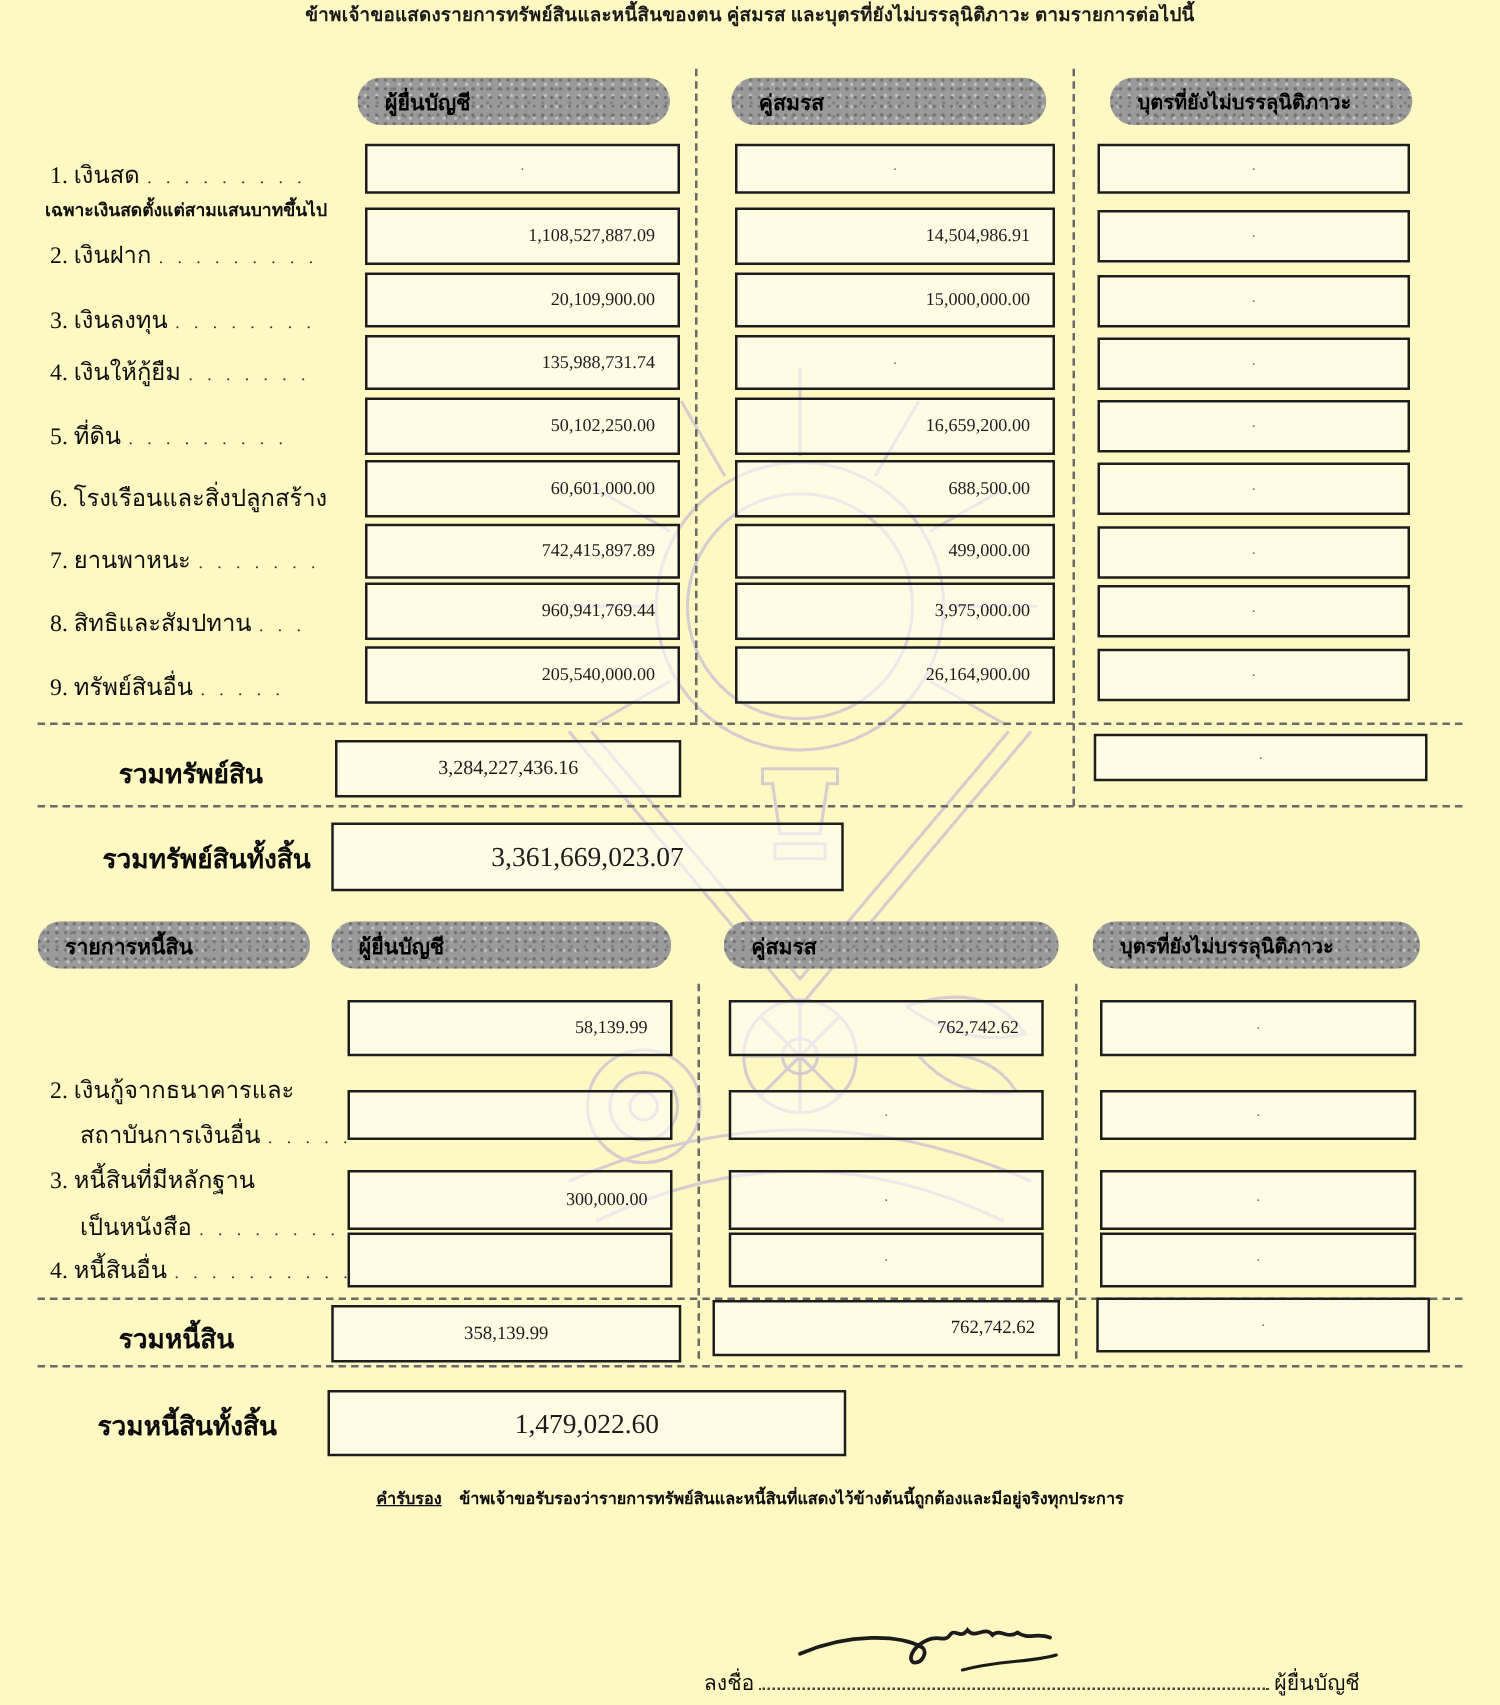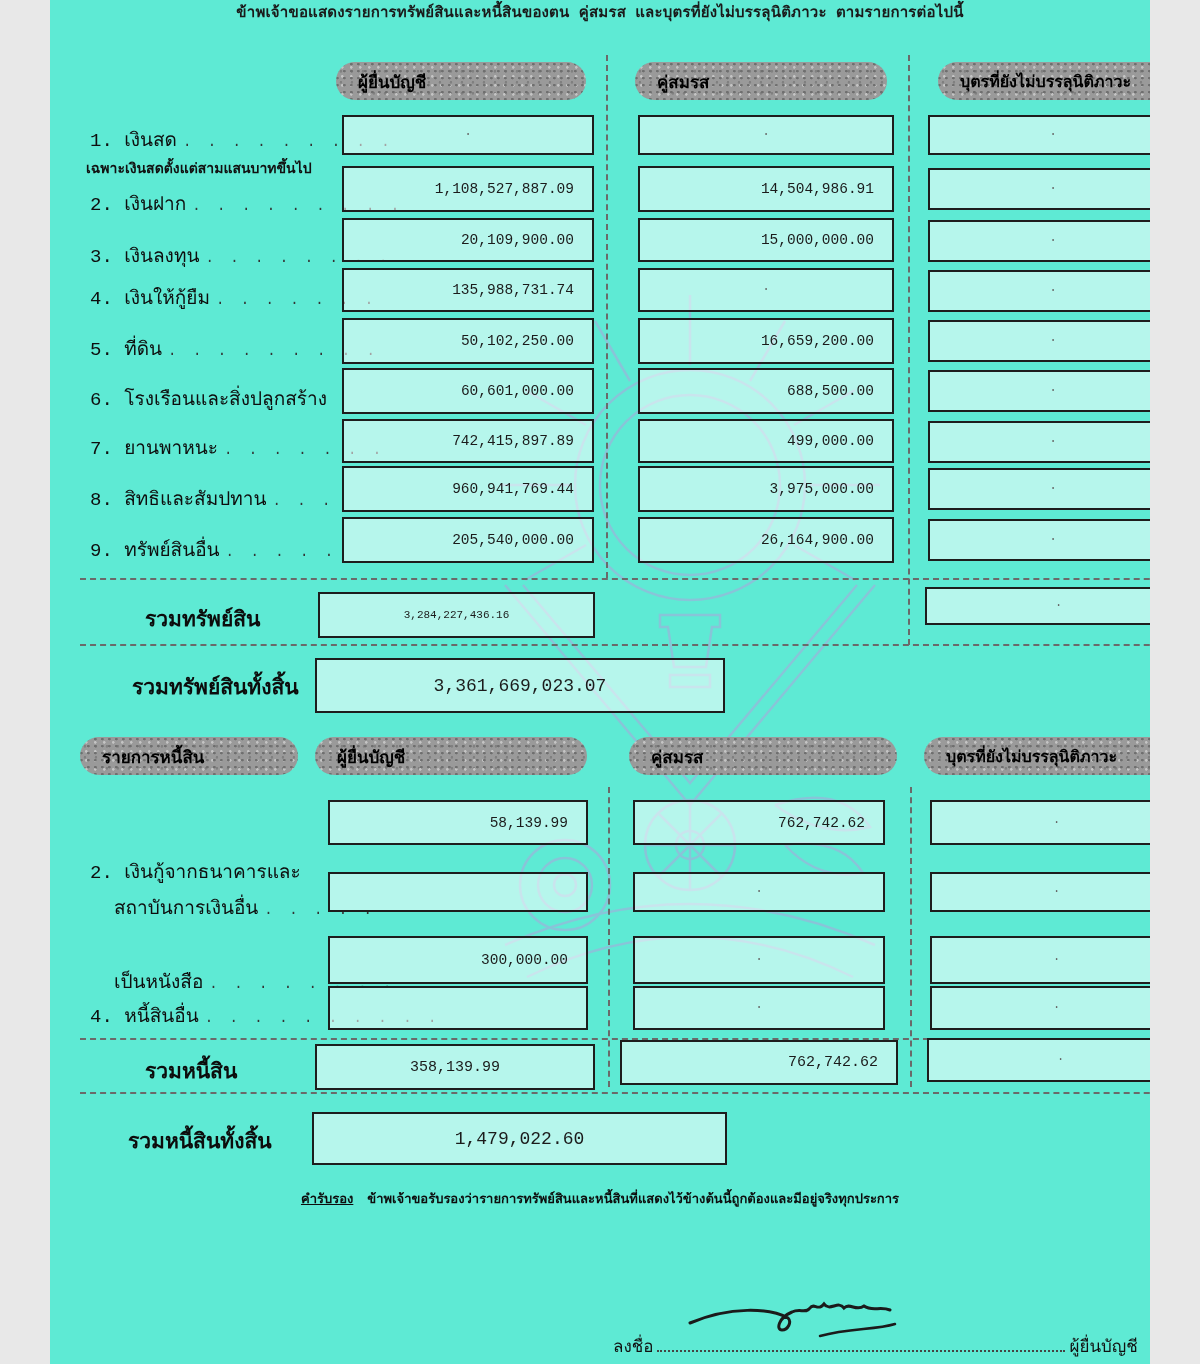--- a/index.html
+++ b/index.html
@@ -1,19 +1,19 @@
 <!DOCTYPE html>
 <html><head>
 <meta charset="utf-8">
 <style>
   html,body{margin:0;padding:0;background:#e8e8e8;}
   .page{
-    position:relative;width:1100px;height:1364px;margin:0 auto;
-    background:#5eead4;overflow:hidden;color:#111;
-    font-family:Liberation Mono, monospace;
+    position:relative;width:1200px;height:1364px;margin:0 auto;
+    background:#fef9c3;overflow:hidden;color:#111;
+    font-family:Liberation Serif, serif;
   }
   .doc-title{
     position:absolute;top:0px;left:0;width:100%;text-align:center;
     font-size:15px;font-weight:700;color:#1a1a1a;letter-spacing:.2px;
   }
   .pill{
     position:absolute;height:38px;border-radius:20px;
     background-color:#9a9a9a;
     background-image:
       radial-gradient(circle at 20% 30%, #6f6f6f 1px, transparent 1.6px),
@@ -28,21 +28,21 @@
   .lab2{position:absolute;left:64px;font-size:19px;color:#0e0e0e;white-space:nowrap;}
   .lab2 .dots{letter-spacing:4px;font-size:14px;color:#333;margin-left:6px;}
   .note{position:absolute;left:36px;top:157px;width:262px;font-size:14px;font-weight:700;color:#111;}
   .box{
     position:absolute;border:2px solid #1d1d1d;background:rgba(255,255,255,.55);
     display:flex;align-items:center;box-sizing:border-box;
   }
   .val{margin-left:auto;padding-right:18px;font-size:14.5px;color:#1b1b1b;white-space:nowrap;}
   .val.dot-mark{margin:0 auto;padding:0;color:#666;font-size:12px;}
   .box.center .val{margin:0 auto;padding:0;}
-  .box.big .val{font-size:18px;}
+  .box.big .val{font-size:22px;}
   .tot-lab{position:absolute;font-size:21px;font-weight:700;color:#0c0c0c;white-space:nowrap;}
   .vdash{position:absolute;border-left:2px dashed #6a6a6a;width:0;}
   .hdash{position:absolute;border-top:2px dashed #6a6a6a;height:0;}
   .cert{
     position:absolute;top:1188px;left:0;width:100%;text-align:center;
     font-size:13px;font-weight:700;color:#0d0d0d;
   }
   .cert .cert-head{text-decoration:underline;margin-right:14px;}
   .sig-row{position:absolute;top:1332px;left:563px;width:560px;font-size:17px;color:#111;}
   .sig-line{
@@ -205,21 +205,21 @@
     </div>
   <div class="box" style="left:588px;top:517px;width:256px;height:46px">
       <span class="val">26,164,900.00</span>
     </div>
   <div class="box" style="left:878px;top:519px;width:250px;height:42px">
       <span class="val dot-mark">·</span>
     </div>
 
   <div class="tot-lab" style="left:95px;top:602px">รวมทรัพย์สิน</div>
   <div class="box center" style="left:268px;top:592px;width:277px;height:46px">
-      <span class="val" style="font-size:11px">3,284,227,436.16</span>
+      <span class="val" style="font-size:16px">3,284,227,436.16</span>
     </div>
   <div class="box" style="left:875px;top:587px;width:267px;height:38px">
       <span class="val dot-mark">·</span>
     </div>
 
   <div class="tot-lab" style="left:82px;top:670px">รวมทรัพย์สินทั้งสิ้น</div>
   <div class="box center big" style="left:265px;top:658px;width:410px;height:55px">
       <span class="val">3,361,669,023.07</span>
     </div>
 
@@ -251,20 +251,21 @@
   <div class="box" style="left:278px;top:872px;width:260px;height:40px">
       <span class="val"></span>
     </div>
   <div class="box" style="left:583px;top:872px;width:252px;height:40px">
       <span class="val dot-mark">·</span>
     </div>
   <div class="box" style="left:880px;top:872px;width:253px;height:40px">
       <span class="val dot-mark">·</span>
     </div>
 
+  <div class="lab" style="top:928px"><span>3.</span> <span>หนี้สินที่มีหลักฐาน</span></div>
   <div class="lab2" style="top:966px"><span>เป็นหนังสือ</span><span class="dots">. . . . . . . .</span></div>
   <div class="box" style="left:278px;top:936px;width:260px;height:48px">
       <span class="val">300,000.00</span>
     </div>
   <div class="box" style="left:583px;top:936px;width:252px;height:48px">
       <span class="val dot-mark">·</span>
     </div>
   <div class="box" style="left:880px;top:936px;width:253px;height:48px">
       <span class="val dot-mark">·</span>
     </div>

